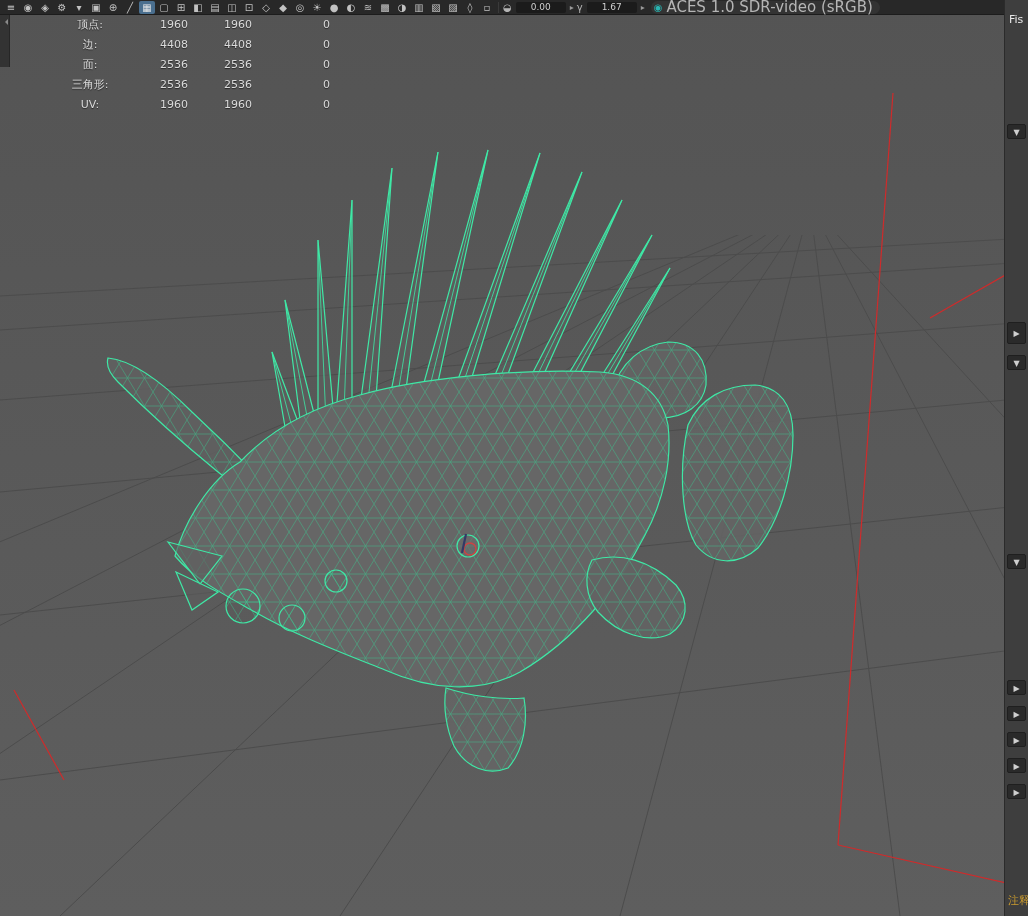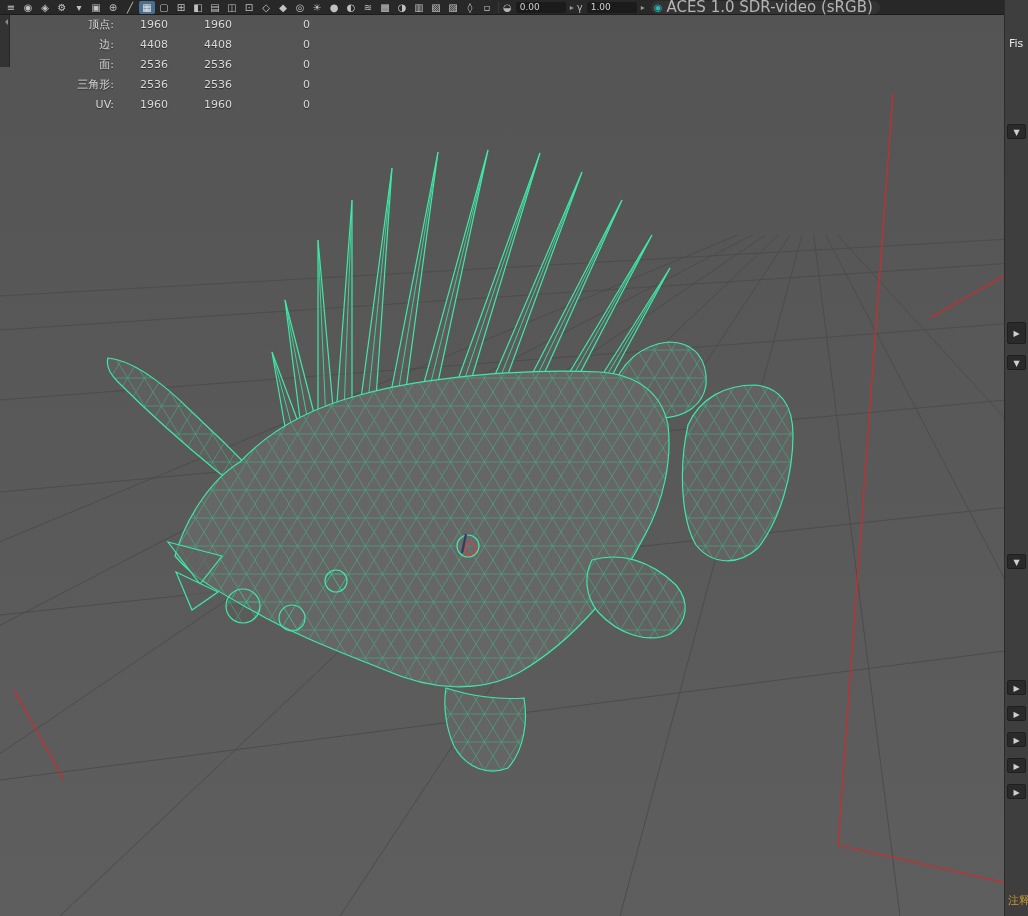--- a/index.html
+++ b/index.html
@@ -26,39 +26,39 @@
   }
   .tb-icons{display:flex;align-items:center;gap:1px;}
   .tb-icon{
     width:16px;height:13px;font-size:10px;line-height:13px;text-align:center;
     color:#c2c2c2;cursor:pointer;user-select:none;
   }
   .tb-icon.active{background:#4a6f8f;color:#eaeaea;border-radius:2px;}
   .tb-sep{width:1px;height:11px;background:#3a3a3a;margin:0 2px;}
   .tb-field{
     background:#1b1b1b;color:#cfcfcf;font-size:9px;line-height:11px;
-    min-width:42px;text-align:left;padding:0 4px;border-radius:2px;
+    min-width:42px;text-align:center;padding:0 4px;border-radius:2px;
     height:11px;margin:0 2px;
   }
   .tb-glyph{color:#b5b5b5;font-size:10px;margin:0 1px;}
   .tb-caret{color:#9a9a9a;font-size:8px;margin:0 1px;cursor:pointer;}
   .colorspace{
     display:flex;align-items:center;gap:4px;background:#333333;
     border-radius:7px;padding:0 7px 0 3px;height:13px;margin-left:4px;
   }
   .colorspace .dot{color:#29b5b2;font-size:10px;line-height:13px;}
   .colorspace .cs-label{color:#b5b5b5;font-size:15px;line-height:13px;}
 
   
   .hud{
     position:absolute;left:26px;top:14px;z-index:4;
     font-size:11px;color:#dadada;text-shadow:0 1px 1px rgba(0,0,0,.55);
   }
   .hud-row{display:flex;height:20px;align-items:center;}
-  .hud-label{width:88px;text-align:right;}
+  .hud-label{width:88px;text-align:center;margin-left:20px;}
   .hud-c1{width:54px;text-align:right;}
   .hud-c2{width:64px;text-align:right;}
   .hud-c3{width:78px;text-align:right;}
 
   
   .left-strip{
     position:absolute;left:0;top:15px;width:9px;height:52px;
     background:#333333;border-right:1px solid #262626;z-index:4;cursor:pointer;
   }
   .left-strip:before{
@@ -66,21 +66,21 @@
     border-right-color:#8a8a8a;
   }
 
   
   .right-panel{
     position:absolute;right:0;top:0;width:23px;height:916px;
     background:#3e3e3e;border-left:1px solid #2b2b2b;z-index:6;
   }
   .rp-tab{
     position:absolute;left:4px;top:13px;color:#e8e8e8;font-size:11px;
-    white-space:nowrap;overflow:hidden;width:20px;margin-top:24px;
+    white-space:nowrap;overflow:hidden;width:20px;
   }
   .rp-btn{
     position:absolute;left:2px;width:19px;height:15px;background:#2a2a2a;
     border:1px solid #1f1f1f;border-radius:2px;color:#cfcfcf;font-size:8px;
     line-height:15px;text-align:center;cursor:pointer;box-sizing:border-box;
     user-select:none;
   }
   .rp-btn.tall{height:22px;line-height:22px;}
   .rp-note{
     position:absolute;left:3px;top:893px;color:#c99a2e;font-size:11px;
@@ -250,21 +250,21 @@
 
         <span class="tb-icon">◊</span>
 
         <span class="tb-icon">▫</span>
       </div>
     <span class="tb-sep"></span>
     <span class="tb-glyph">◒</span>
     <span class="tb-field">0.00</span>
     <span class="tb-caret">▸</span>
     <span class="tb-glyph">γ</span>
-    <span class="tb-field">1.00</span>
+    <span class="tb-field">1.67</span>
     <span class="tb-caret">▸</span>
     <span class="colorspace">
       <span class="dot">◉</span>
       <span class="cs-label">ACES 1.0 SDR-video (sRGB)</span>
     </span>
   </div>
 
   <div class="hud">
 
       <div class="hud-row">

